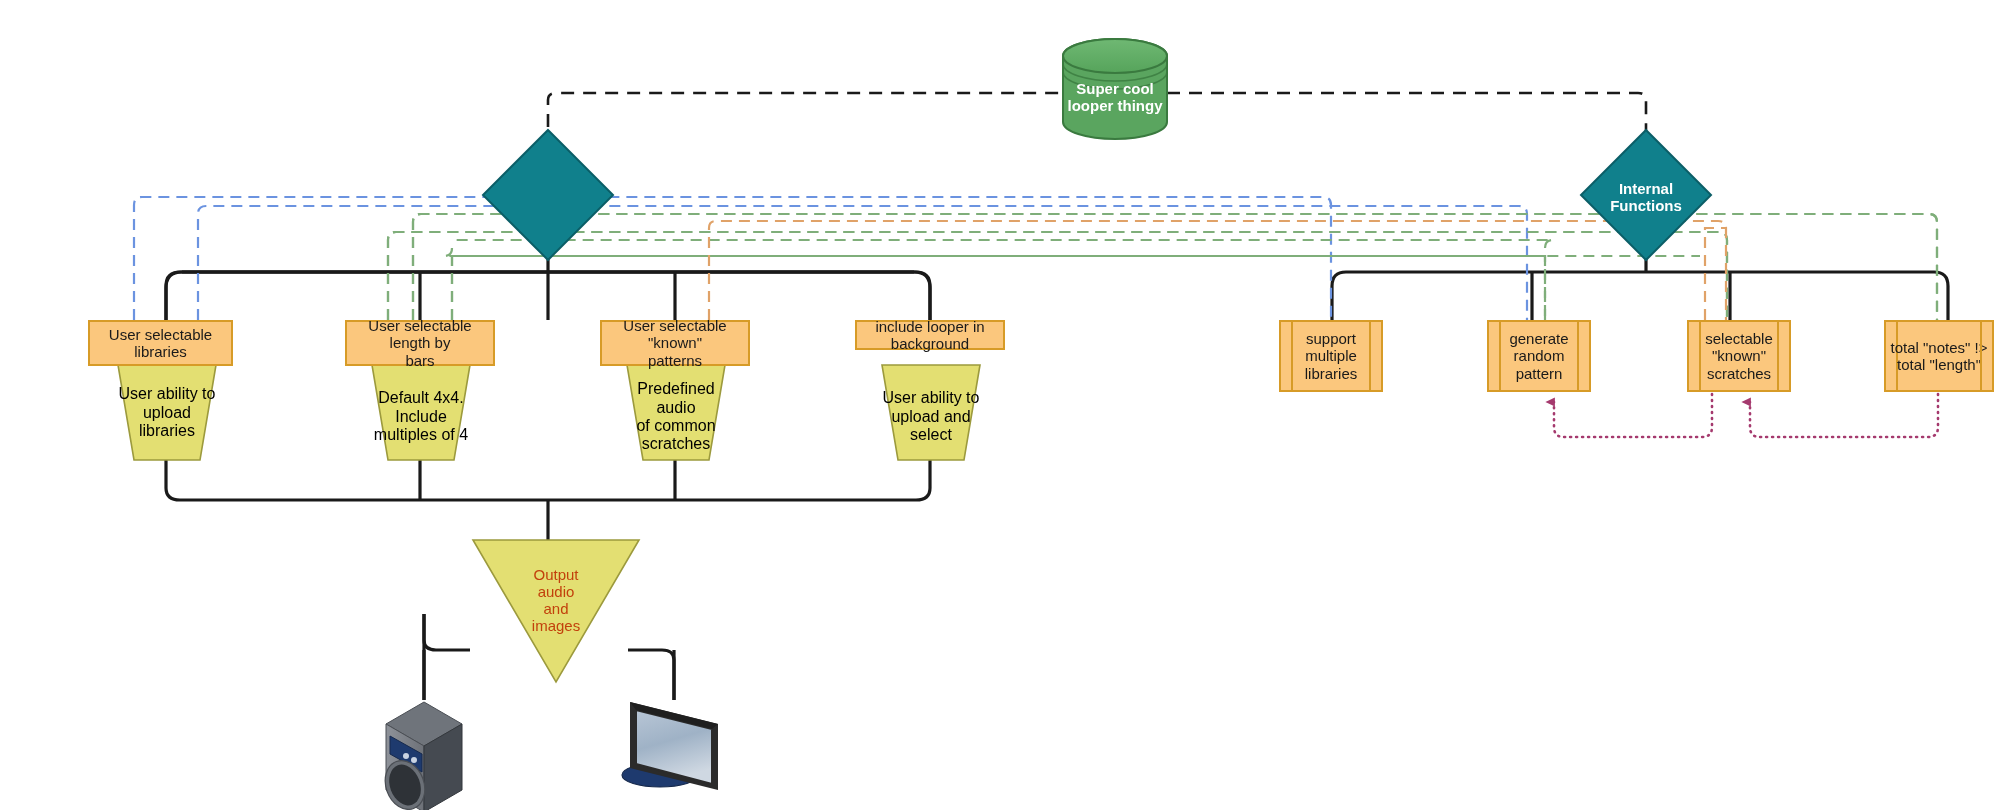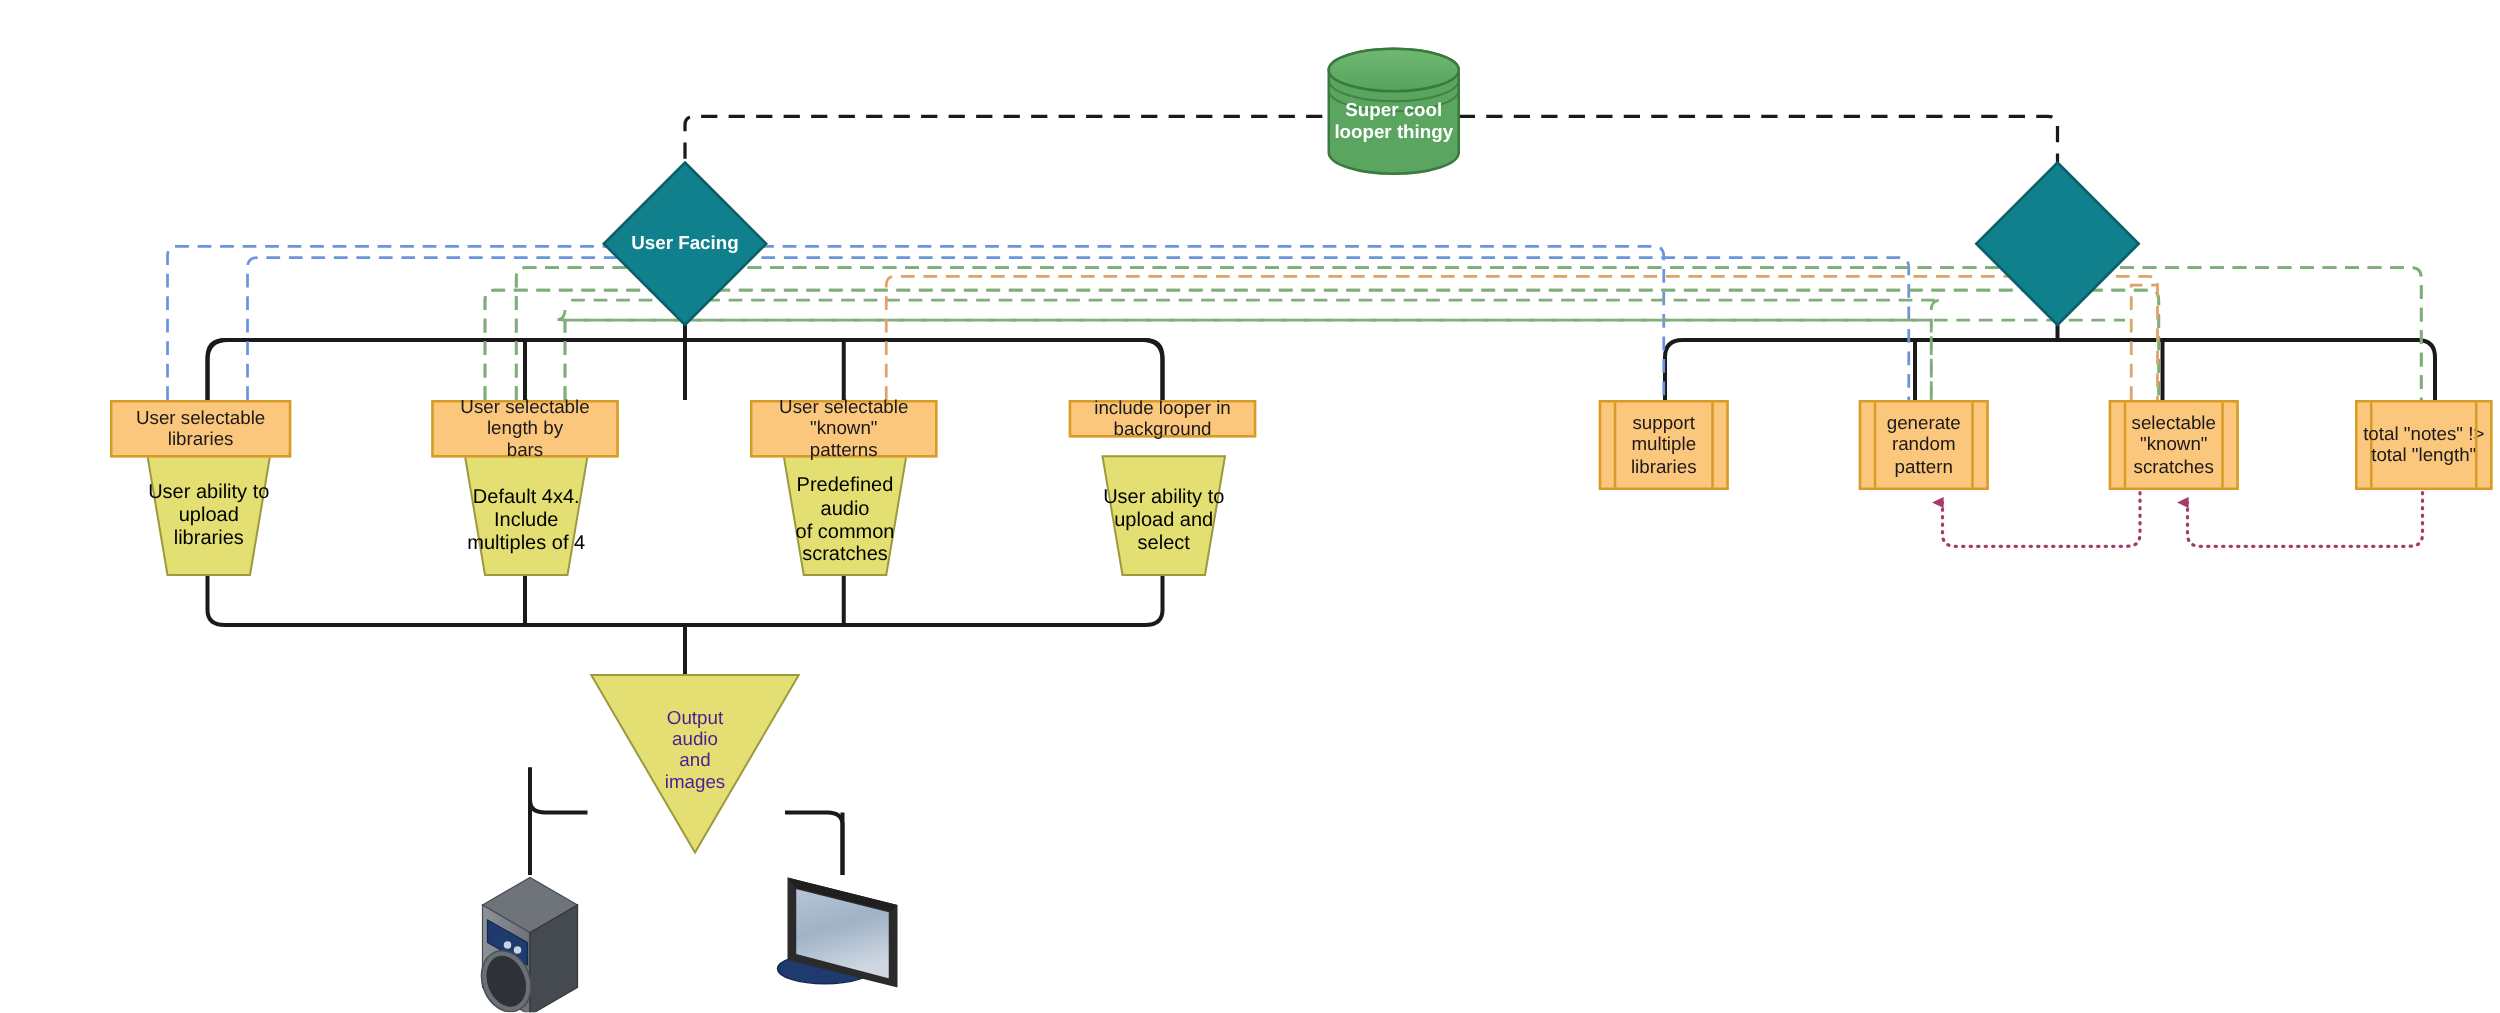--- a/index.html
+++ b/index.html
@@ -15,21 +15,21 @@
   .orect{background:#fbc77d;border:2px solid #d79b27;}
   .orect .lbl{color:#1a1a1a;font-size:15px;}
   
   .proc{background:#fbc77d;border:2px solid #d79b27;}
   .proc:before,.proc:after{content:"";position:absolute;top:0;bottom:0;width:0;
       border-left:2px solid #d79b27;}
   .proc:before{left:10px;}
   .proc:after{right:10px;}
   .proc .lbl{color:#1a1a1a;font-size:15px;}
   
-  .tri .lbl{color:#4c1d95;font-size:15px;}
+  .tri .lbl{color:#c2410c;font-size:15px;}
   
   .cyl .lbl{color:#ffffff;font-size:15px;font-weight:bold;}
 </style>
 </head>
 <body>
 
 <div id="stage">
 
   <svg id="wires" viewBox="0 0 2000 810">
     <defs>
@@ -169,24 +169,25 @@
       <path d="M636 710 L712 729 L712 784 L636 764 Z" fill="url(#screenGrad)" stroke="#2b2b2b" stroke-width="2"></path>
       <path d="M630 702 L718 724 L712 729 L636 710 Z" fill="#1f1f1f"></path>
     </g>
   </svg>
 
   <div class="node cyl" style="left:1063px;top:56px;width:104px;height:82px;">
     <div class="lbl">Super cool
 looper thingy</div>
   </div>
 
-  <div class="node diamond-wrap" style="left:483px;top:160px;width:130px;height:70px;">
-    <div class="lbl">User Facing</div>
-  </div>
-
+
+  <div class="node diamond-wrap" style="left:1581px;top:160px;width:130px;height:74px;">
+    <div class="lbl">Internal
+Functions</div>
+  </div>
 
   <div class="node orect" style="left:345px;top:320px;width:150px;height:46px;">
     <div class="lbl">User selectable length by
 bars</div>
   </div>
   <div class="node orect" style="left:88px;top:320px;width:145px;height:46px;">
     <div class="lbl">User selectable libraries</div>
   </div>
   <div class="node orect" style="left:600px;top:320px;width:150px;height:46px;">
     <div class="lbl">User selectable "known"

